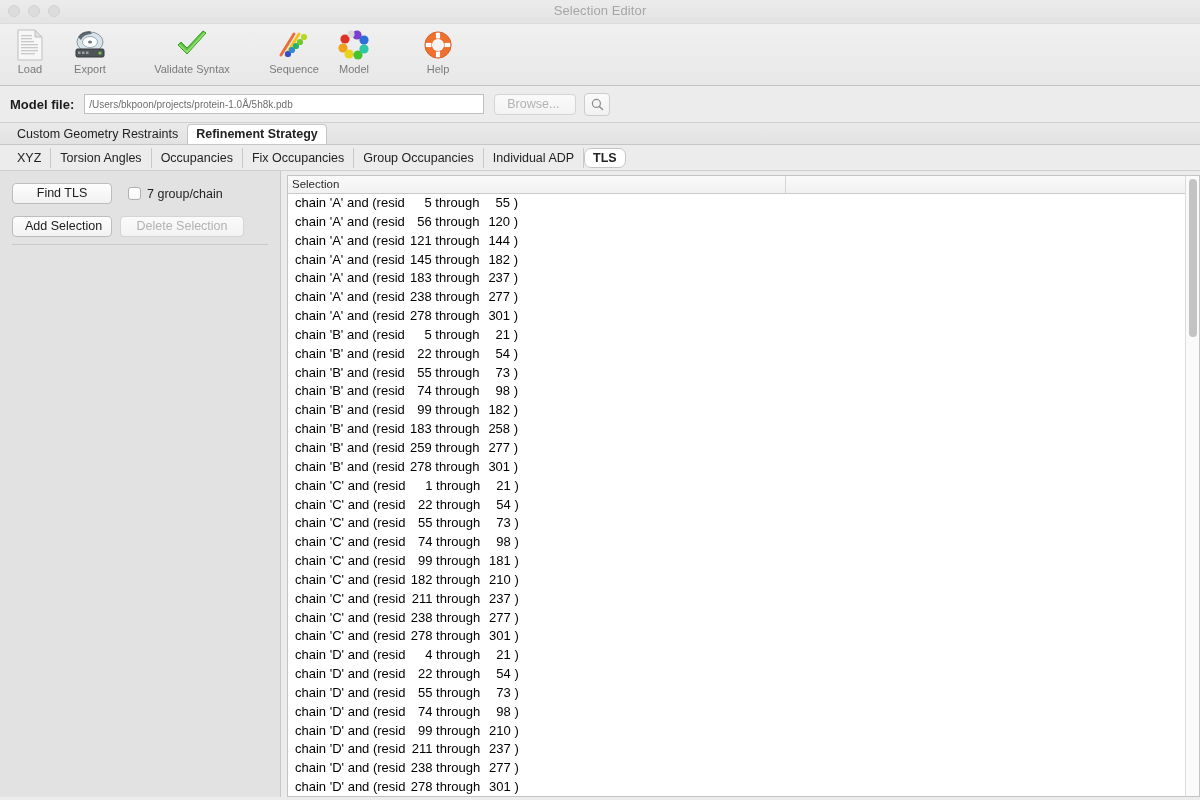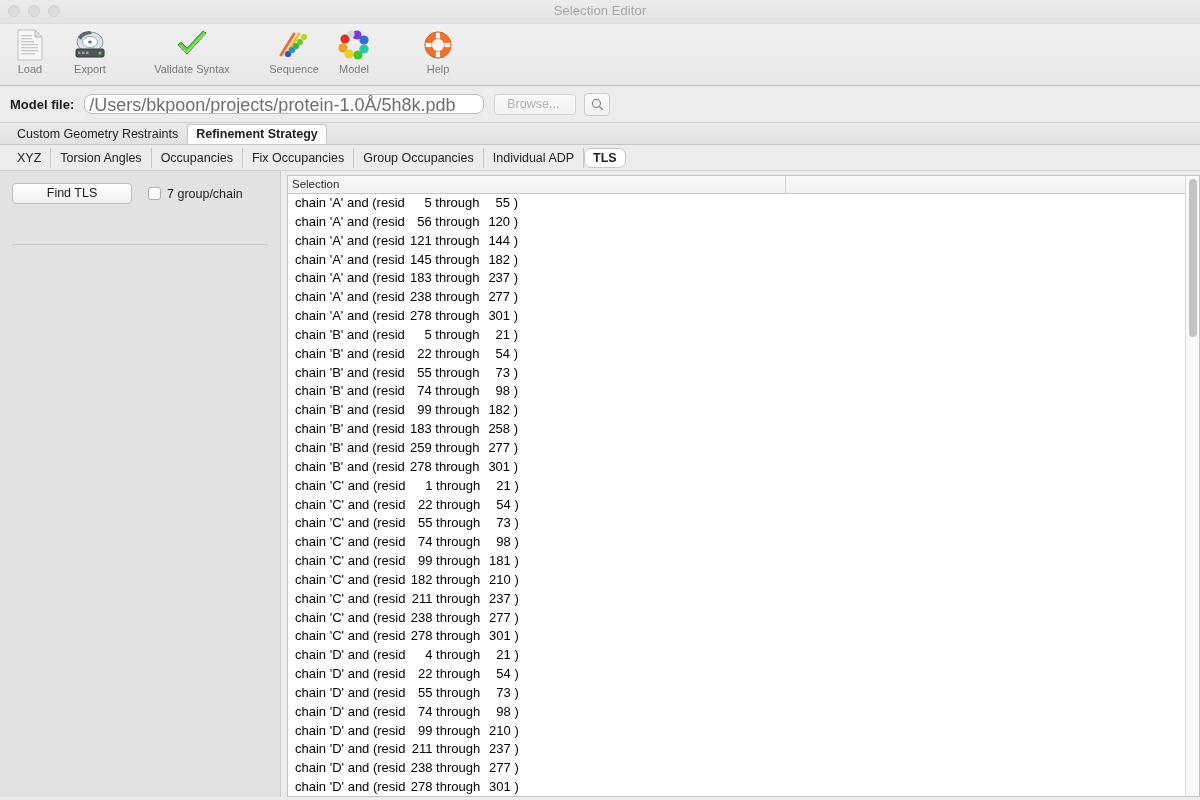--- a/index.html
+++ b/index.html
@@ -101,22 +101,22 @@
     font-weight: bold;
     margin-right: 10px;
   }
   .file-input {
     flex: 0 0 auto;
     width: 400px;
     height: 20px;
     line-height: 20px;
     background: #ffffff;
     border: 1px solid #bfbfbf;
-    border-radius: 8px;
-    font-size: 18px;
+    border-radius: 0;
+    font-size: 10px;
     color: #6e6e6e;
     padding: 0 4px;
     box-sizing: border-box;
     overflow: hidden;
     white-space: nowrap;
   }
   .btn {
     font-family: "Liberation Sans", sans-serif;
     font-size: 12.5px;
     background: linear-gradient(to bottom, #fdfdfd 0%, #f2f2f2 100%);
@@ -210,21 +210,21 @@
     box-sizing: border-box;
     position: relative;
   }
   .ctrl-row {
     display: flex;
     align-items: center;
     padding: 0 12px;
     margin-top: 12px;
   }
   .ctrl-row .btn { height: 21px; line-height: 15px; text-align: center; }
-  .find-tls-btn { width: 120px; }
+  .find-tls-btn { width: 100px; }
   .add-sel-btn { width: 100px; }
   .del-sel-btn { width: 124px; margin-left: 8px; }
   .chk-wrap { display: flex; align-items: center; margin-left: 16px; }
   .chk {
     width: 13px; height: 13px;
     border: 1px solid #b0b0b0;
     border-radius: 3px;
     background: linear-gradient(to bottom,#ffffff 0%,#f6f6f6 100%);
     box-sizing: border-box;
   }
@@ -458,20 +458,24 @@
 
   <div class="body">
 
     <div class="left-panel">
       <div class="ctrl-row">
         <div class="btn find-tls-btn">Find TLS</div>
         <div class="chk-wrap">
           <div class="chk"></div>
           <div class="chk-lbl">7 group/chain</div>
         </div>
+      </div>
+      <div class="ctrl-row">
+        <div class="btn add-sel-btn">Add Selection</div>
+        <div class="btn disabled del-sel-btn">Delete Selection</div>
       </div>
       <div class="panel-sep"></div>
     </div>
 
     <div class="list-area">
       <div class="list-box">
         <div class="list-header">
           <div class="hcell c1">Selection</div>
           <div class="hcell c2"></div>
         </div>

